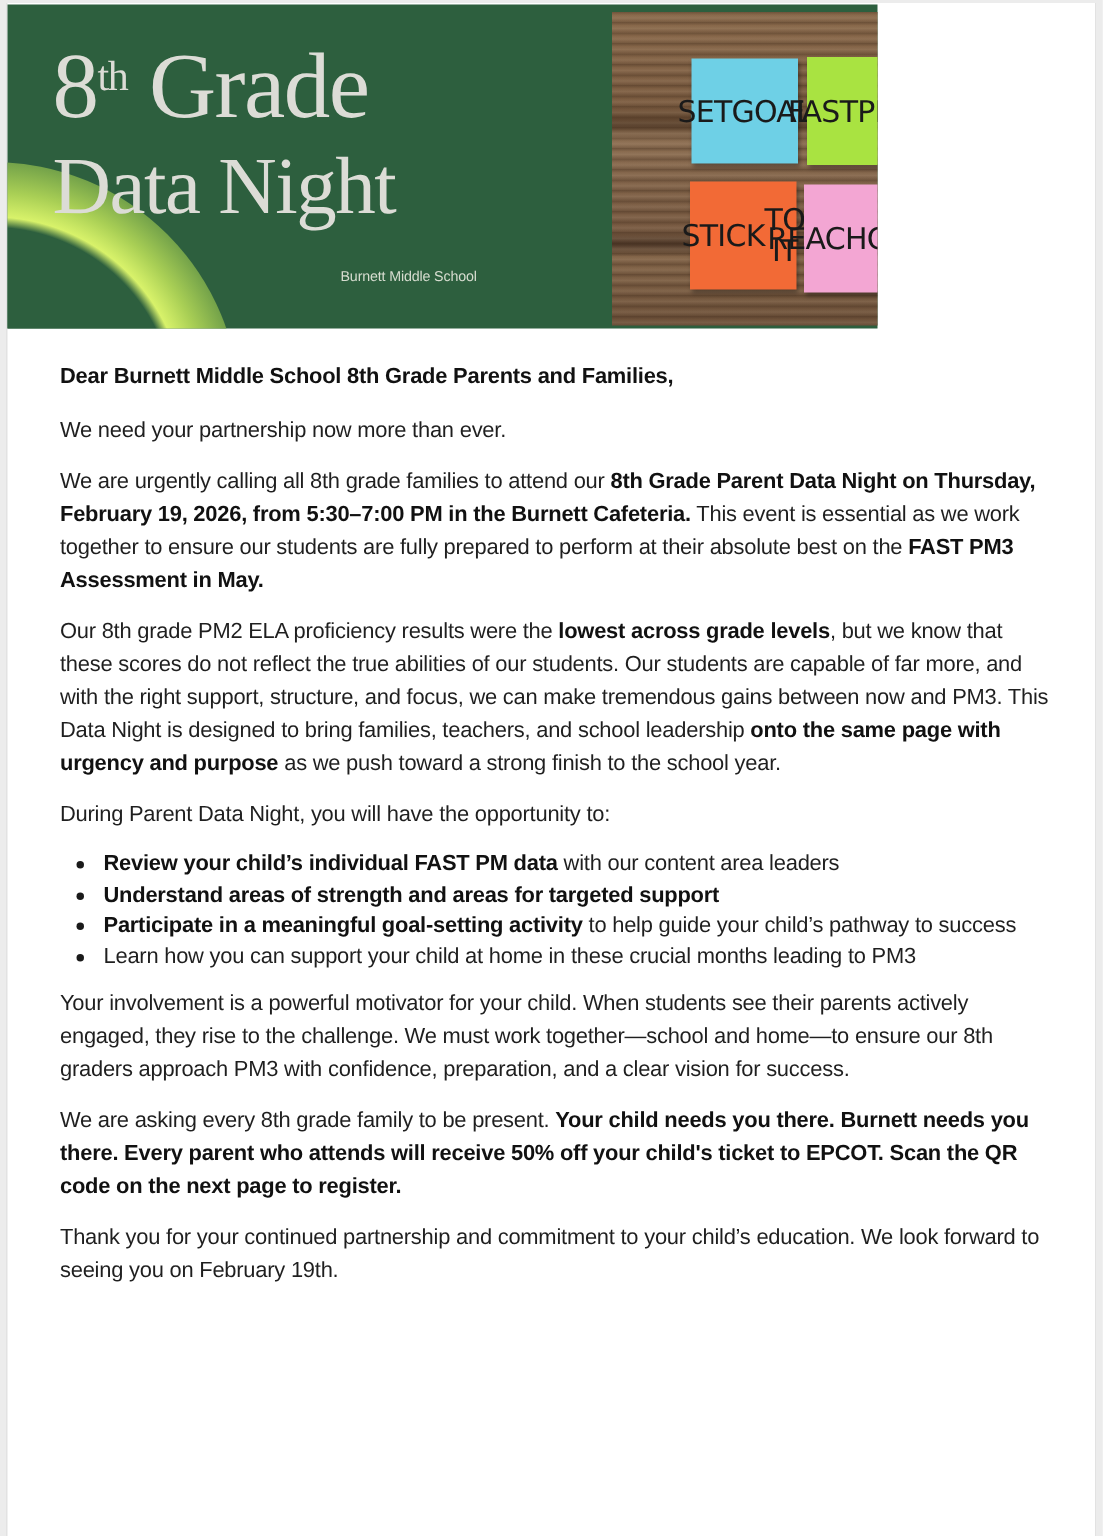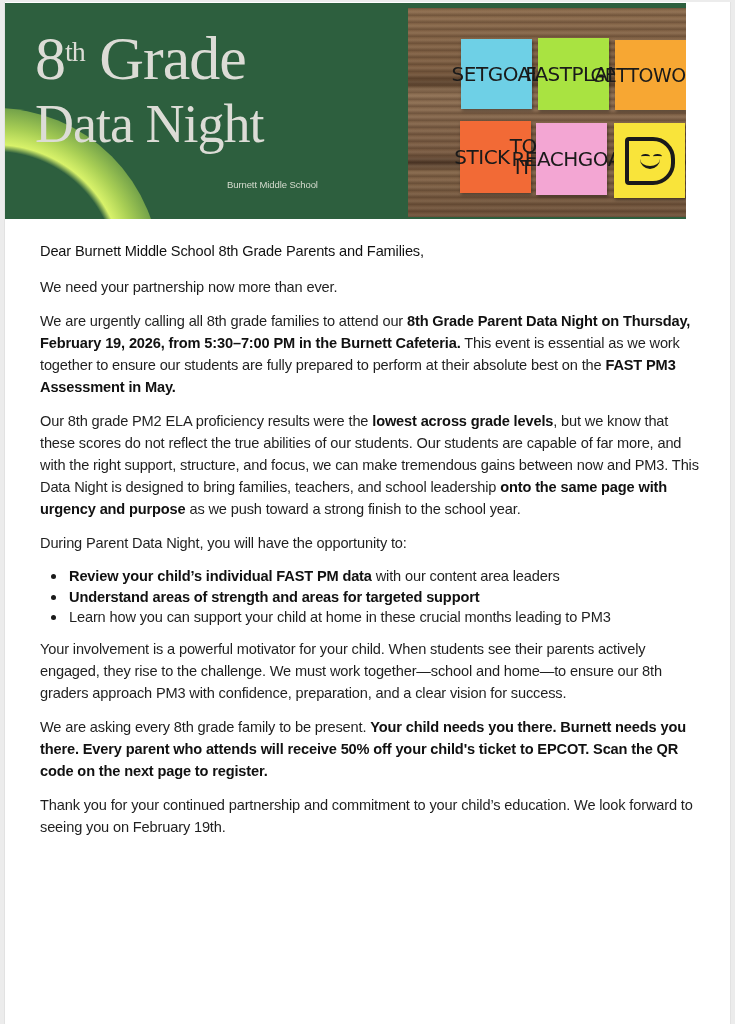--- a/index.html
+++ b/index.html
@@ -6,21 +6,21 @@
   html, body { width: 735px; height: 1024px; overflow: hidden; background: #ececec; }
   body { position: relative; font-family: "Liberation Sans", "DejaVu Sans", sans-serif; }
 
   .page {
     position: absolute; left: 4px; top: 2px; width: 727px; height: 1022px;
     background: #ffffff; border-left: 1px solid #e2e2e2; border-right: 1px solid #e2e2e2;
   }
 
   
   .banner {
-    position: absolute; left: 0; top: 1px; width: 681px; height: 216px;
+    position: absolute; left: 0; top: 1px; width: 580px; height: 216px;
     background: #2d5f3e; overflow: hidden;
   }
   .banner-glow {
     position: absolute; left: -175px; top: 105px; width: 330px; height: 330px;
     border-radius: 50%;
     background: radial-gradient(circle at 50% 50%, #2d5f3e 0%, #2d5f3e 52%, #d8f26a 55%, #a9cf55 62%, #5f9145 74%, #2d5f3e 86%);
   }
   .banner-fade {
     position: absolute; left: 0; top: 100px; width: 130px; height: 120px;
     background: linear-gradient(90deg, rgba(45,95,62,0) 0%, rgba(45,95,62,0) 60%, rgba(45,95,62,0.0) 100%);
@@ -73,21 +73,21 @@
   .smiley .mouth { position: absolute; left: 11px; top: 18px; width: 20px; height: 10px; border-bottom: 3px solid #1a1a1a; border-radius: 0 0 12px 12px; }
 
   
   .letter {
     position: absolute; left: 35px; top: 238px; width: 665px;
     font-family: "Liberation Sans", "DejaVu Sans", sans-serif; font-size: 14.6px; line-height: 22px;
     color: #1f1f1f; letter-spacing: -0.15px;
   }
   .letter b { font-weight: bold; color: #111; }
   .letter p { margin: 0; }
-  .salutation { font-weight: normal; color: #111; }
+  .salutation { font-weight: bold; color: #111; }
   .gap-s { height: 14px; }
   .gap-m { height: 12px; }
   .bullets { list-style: none; margin: 0; padding: 0; }
   .bullets li { position: relative; padding-left: 29px; line-height: 20.5px; }
   .bullets li .dot {
     position: absolute; left: 11px; top: 8px; width: 5px; height: 5px; border-radius: 50%; background: #1a1a1a;
   }
 </style>
 </head>
 <body>
@@ -156,20 +156,21 @@
       <span>Our 8th grade PM2 ELA proficiency results were the </span><b>lowest across grade levels</b><span>, but we know that these scores do not reflect the true abilities of our students. Our students are capable of far more, and with the right support, structure, and focus, we can make tremendous gains between now and PM3. This Data Night is designed to bring families, teachers, and school leadership </span><b>onto the same page with urgency and purpose</b><span> as we push toward a strong finish to the school year.</span>
     </p>
     <div class="gap-m"></div>
 
     <p>During Parent Data Night, you will have the opportunity to:</p>
     <div style="height:12px"></div>
 
     <ul class="bullets">
       <li><span class="dot"></span><b>Review your child’s individual FAST PM data</b><span> with our content area leaders</span></li>
       <li><span class="dot"></span><b>Understand areas of strength and areas for targeted support</b><span></span></li>
+      <li><span class="dot"></span><b>Participate in a meaningful goal-setting activity</b><span> to help guide your child’s pathway to success</span></li>
       <li><span class="dot"></span><b></b><span>Learn how you can support your child at home in these crucial months leading to PM3</span></li>
     </ul>
     <div style="height:10px"></div>
 
     <p>Your involvement is a powerful motivator for your child. When students see their parents actively engaged, they rise to the challenge. We must work together—school and home—to ensure our 8th graders approach PM3 with confidence, preparation, and a clear vision for success.</p>
     <div class="gap-m"></div>
 
     <p>
       <span>We are asking every 8th grade family to be present. </span><b>Your child needs you there. Burnett needs you there. Every parent who attends will receive 50% off your child's ticket to EPCOT. Scan the QR code on the next page to register.</b>
     </p>

